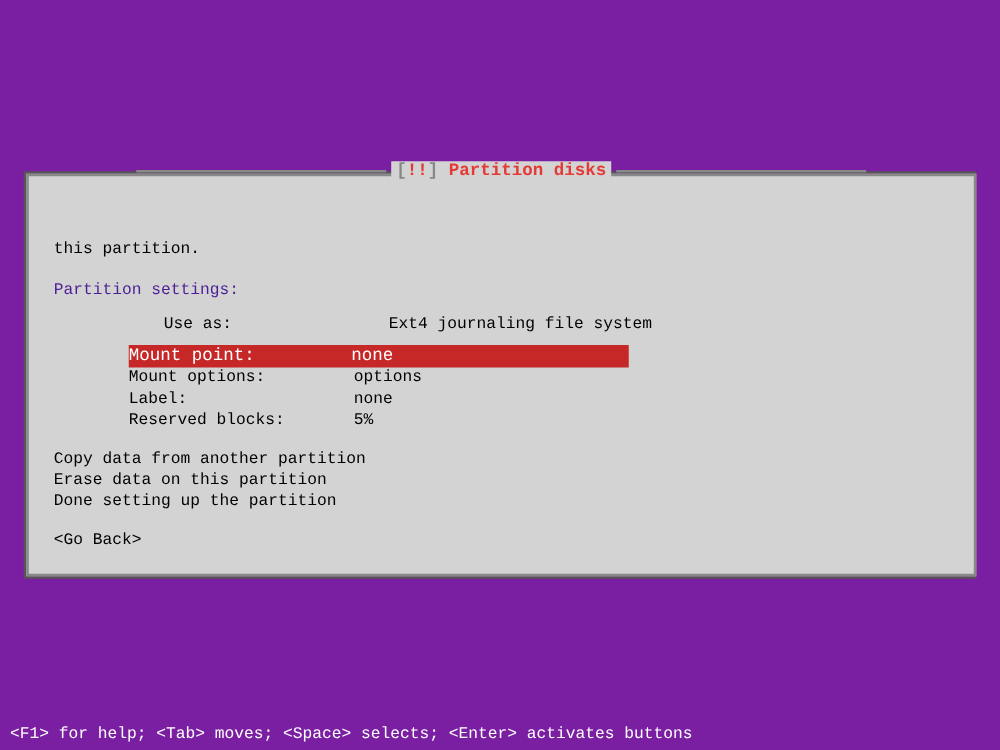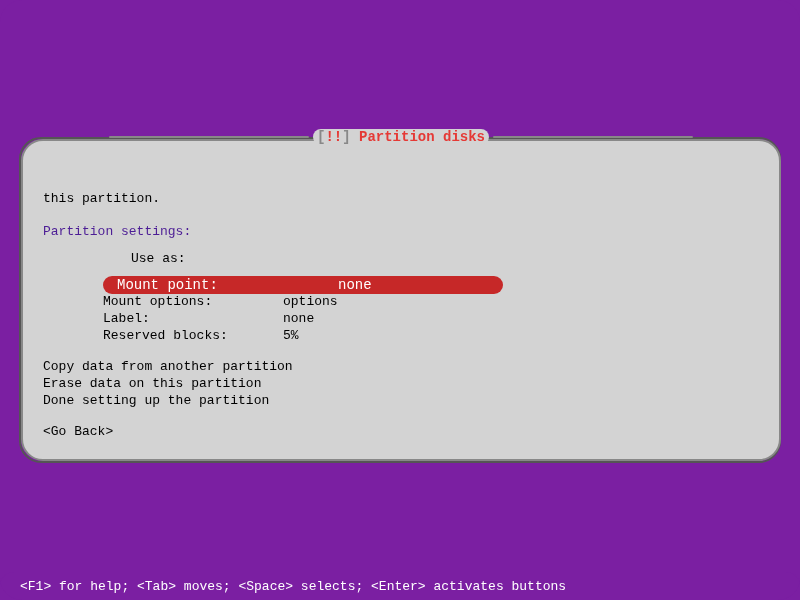--- a/index.html
+++ b/index.html
@@ -1,19 +1,18 @@
 <!DOCTYPE html>
 <html><head>
   <meta charset="utf-8">
   <style>
     * {
       margin: 0;
       padding: 0;
       box-sizing: border-box;
-      border-radius: 22px;
     }
 
     body {
       width: 800px;
       height: 600px;
       background-color: #7b1fa2;
       font-family: 'Courier New', Courier, monospace;
       font-size: 14px;
       overflow: hidden;
       position: relative;
@@ -141,38 +140,37 @@
       margin-top: 16px;
     }
 
     #status-bar {
       position: absolute;
       bottom: 0;
       left: 0;
       width: 800px;
       background-color: #7b1fa2;
       color: #fff;
-      padding: 4px 20px;
+      padding: 4px 8px;
       font-size: 13px;
       height: 28px;
       display: flex;
       align-items: center;
     }
 
     #outer-border {
       border: 2px solid #555;
       width: 762px;
     }
 
     .mount-point-row-highlight {
       background-color: #c62828;
       display: flex;
       width: 400px;
-      padding: 1px 14px;
-      gap: 43px;
+      padding: 1px 0;
     }
 
     .mount-point-label {
       width: 178px;
       color: #fff;
     }
 
     .mount-point-value {
       color: #fff;
     }
@@ -194,20 +192,21 @@
       <div id="description">
         <br>
         <span>this partition.</span>
       </div>
 
       <div id="partition-settings-label">Partition settings:</div>
 
       <div id="settings-table">
         <div id="use-as-row">
           <span class="setting-label">Use as:</span>
+          <span class="setting-value">Ext4 journaling file system</span>
         </div>
 
         <div class="mount-point-row-highlight">
           <span class="mount-point-label">Mount point:</span>
           <span class="mount-point-value">none</span>
         </div>
 
         <div class="setting-row">
           <span class="setting-label">Mount options:</span>
           <span class="setting-value">options</span>

